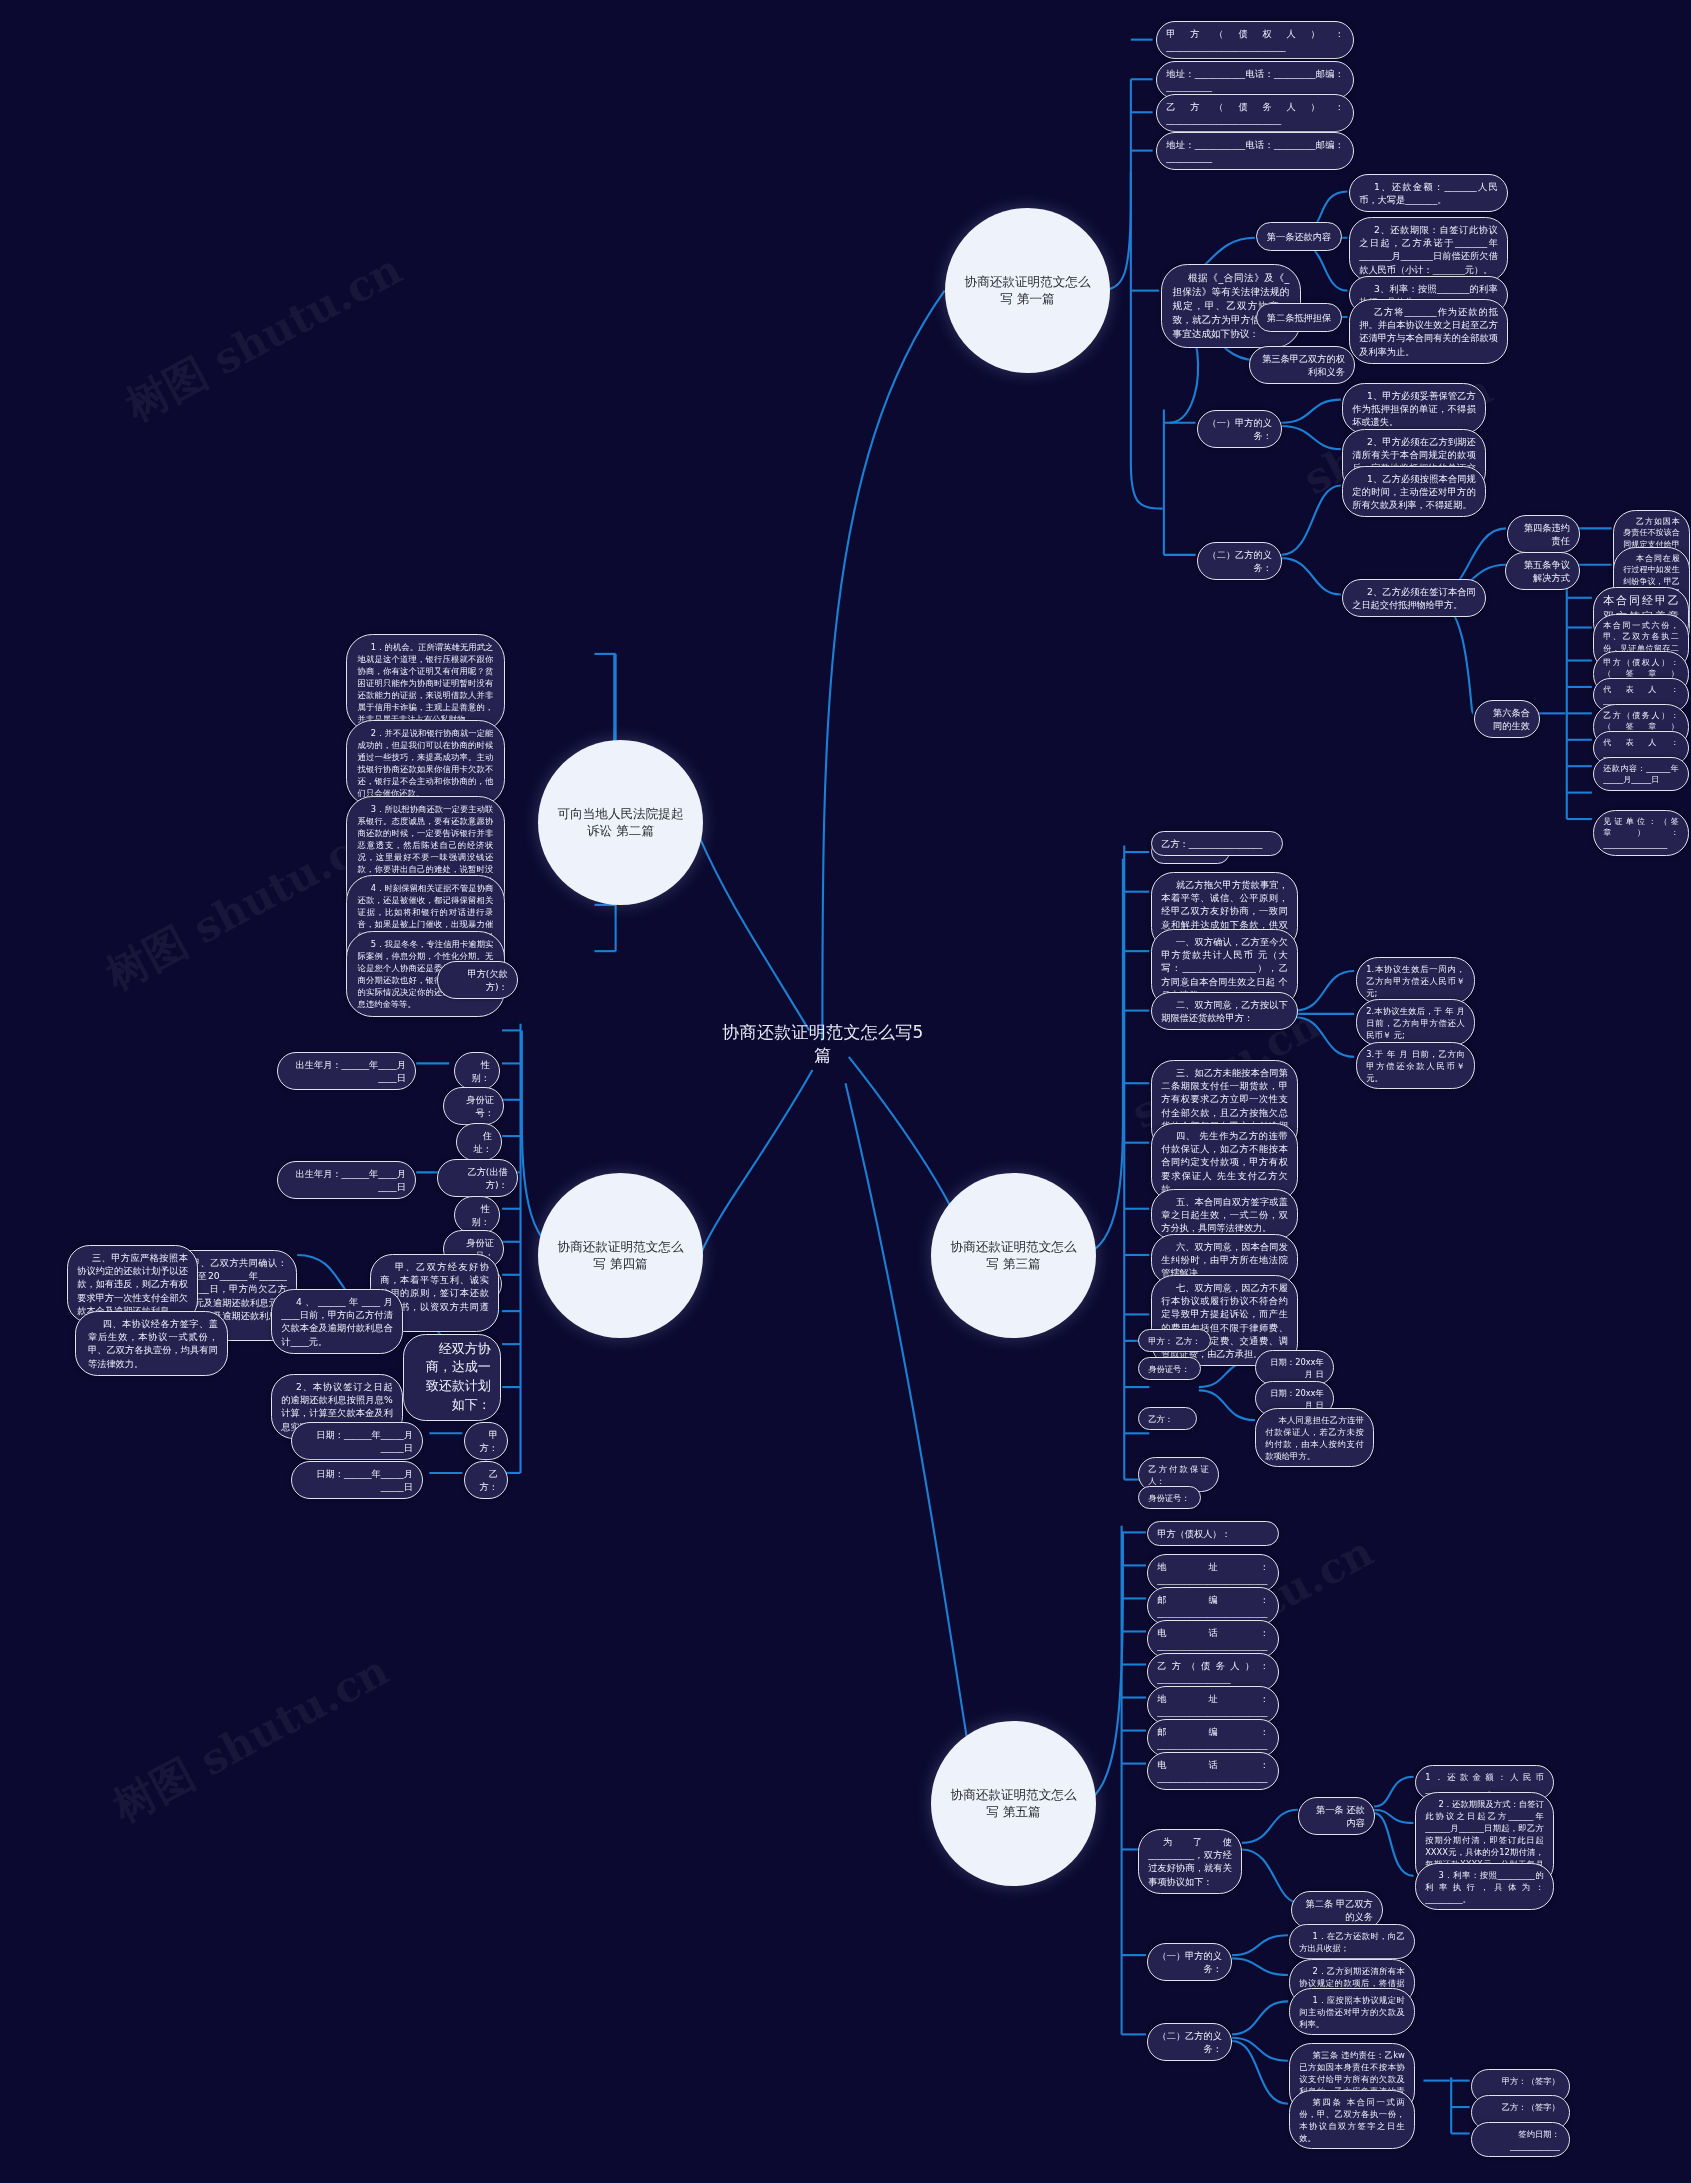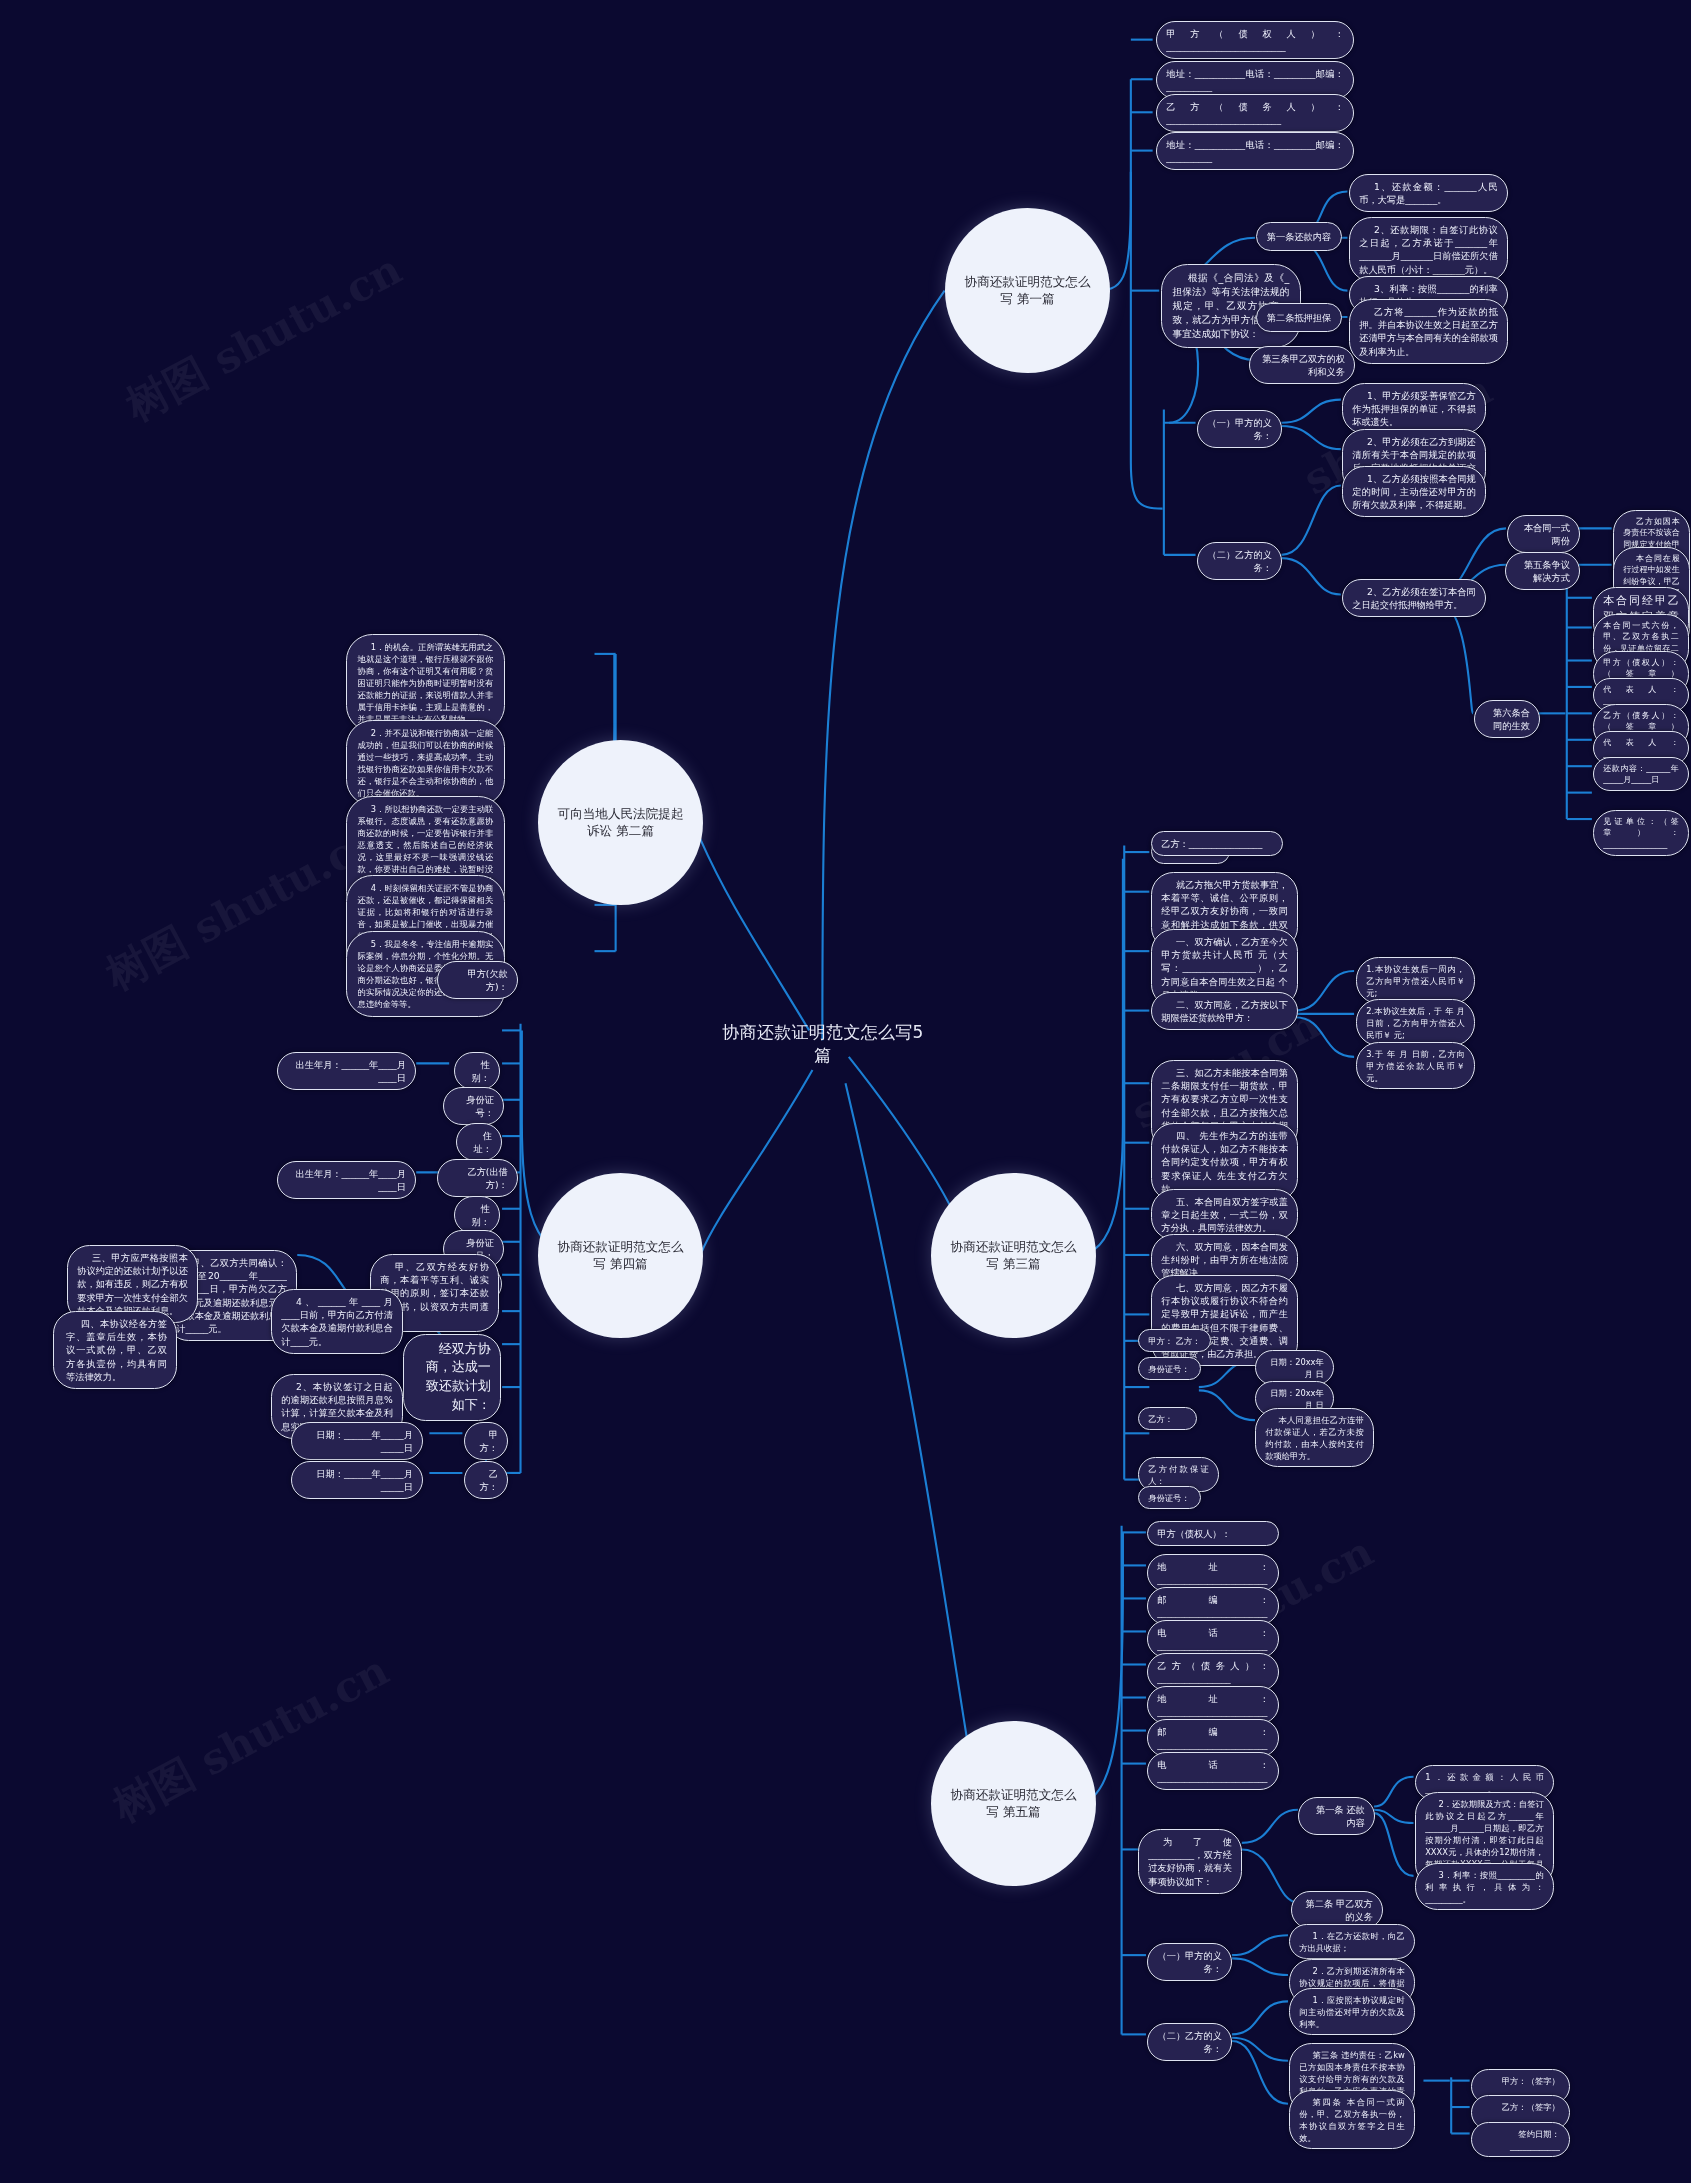--- a/index.html
+++ b/index.html
@@ -235,21 +235,21 @@
   <div class="node sm" style="left:1349px;top:299px;width:159px;min-height:41px;">乙方将_______作为还款的抵押。并自本协议生效之日起至乙方还清甲方与本合同有关的全部款项及利率为止。</div>
 
   <div class="node sm ctr" style="left:1197px;top:410px;width:85px;min-height:26.4px;">（一）甲方的义务：</div>
   <div class="node sm ctr" style="left:1197px;top:542px;width:85px;min-height:26.4px;">（二）乙方的义务：</div>
 
   <div class="node sm" style="left:1342px;top:383px;width:144px;min-height:34px;">1、甲方必须妥善保管乙方作为抵押担保的单证，不得损坏或遗失。</div>
   <div class="node sm" style="left:1342px;top:429px;width:144px;min-height:41px;">2、甲方必须在乙方到期还清所有关于本合同规定的款项后，完整地将抵押物的单证交还给乙方。</div>
   <div class="node sm" style="left:1342px;top:466px;width:144px;min-height:37px;">1、乙方必须按照本合同规定的时间，主动偿还对甲方的所有欠款及利率，不得延期。</div>
   <div class="node sm" style="left:1342px;top:579px;width:144px;min-height:32px;">2、乙方必须在签订本合同之日起交付抵押物给甲方。</div>
 
-  <div class="node sm ctr" style="left:1507px;top:515px;width:73px;min-height:26.4px;">本合同一式两份</div>
+  <div class="node sm ctr" style="left:1507px;top:515px;width:73px;min-height:26.4px;">第四条违约责任</div>
   <div class="node sm ctr" style="left:1505px;top:552px;width:75px;min-height:26.4px;">第五条争议解决方式</div>
   <div class="node sm ctr" style="left:1474px;top:700px;width:66px;min-height:26.4px;">第六条合同的生效</div>
 
   <div class="node sm" style="left:1613px;top:510px;width:77px;min-height:37px;font-size:8px;">乙方如因本身责任不按该合同规定支付给甲方所有的欠款及利息的，乙方应负责违约责任。</div>
   <div class="node sm" style="left:1613px;top:547px;width:77px;min-height:37px;font-size:8px;">本合同在履行过程中如发生纠纷争议，甲乙双方可以协商解决。如若协商不成的，可向当地人民法院提起诉讼。</div>
 
   <div class="node sm lead" style="left:1593px;top:587px;width:96px;min-height:22.5px;font-size:11px;">本合同经甲乙双方签字盖章后生效。</div>
   <div class="node sm lead" style="left:1593px;top:614px;width:96px;min-height:26.4px;font-size:8px;">本合同一式六份，甲、乙双方各执二份，见证单位留存二份。</div>
   <div class="node sm lead" style="left:1593px;top:651px;width:96px;min-height:18.5px;font-size:8px;">甲方（债权人）：（签章）________________</div>
   <div class="node sm lead" style="left:1593px;top:678px;width:96px;min-height:18.5px;font-size:8px;">代表人：________________</div>
@@ -301,21 +301,21 @@
   <div class="node sm ctr" style="left:443px;top:1230px;width:61px;min-height:22.5px;">身份证号：</div>
   <div class="node sm ctr" style="left:456px;top:1265px;width:46px;min-height:22.5px;">住址：</div>
 
   <div class="node sm" style="left:370px;top:1254px;width:129px;min-height:34px;">甲、乙双方经友好协商，本着平等互利、诚实信用的原则，签订本还款协议书，以资双方共同遵守：</div>
   <div class="node sm" style="left:166px;top:1250px;width:131px;min-height:41px;">甲、乙双方共同确认：截止至20______年______月_____日，甲方尚欠乙方借款元及逾期还款利息元，欠款本金及逾期还款利息合计_____元。</div>
   <div class="node sm ctr" style="left:403px;top:1334px;width:98px;min-height:21px;font-size:13px;">经双方协商，达成一致还款计划如下：</div>
   <div class="node sm" style="left:271px;top:1289px;width:132px;min-height:32px;">4、______年____月____日前，甲方向乙方付清欠款本金及逾期付款利息合计____元。</div>
   <div class="node sm" style="left:271px;top:1374px;width:132px;min-height:32px;">2、本协议签订之日起的逾期还款利息按照月息%计算，计算至欠款本金及利息实际偿还完毕为止。</div>
 
   <div class="node sm" style="left:67px;top:1245px;width:131px;min-height:34px;">三、甲方应严格按照本协议约定的还款计划予以还款，如有违反，则乙方有权要求甲方一次性支付全部欠款本金及逾期还款利息。</div>
-  <div class="node sm" style="left:53px;top:1311px;width:124px;min-height:34px;padding-left:12px;">四、本协议经各方签字、盖章后生效，本协议一式贰份，甲、乙双方各执壹份，均具有同等法律效力。</div>
+  <div class="node sm" style="left:75px;top:1311px;width:153px;min-height:34px;padding-left:12px;">四、本协议经各方签字、盖章后生效，本协议一式贰份，甲、乙双方各执壹份，均具有同等法律效力。</div>
 
   <div class="node sm ctr" style="left:464px;top:1422px;width:44px;min-height:21px;">甲方：</div>
   <div class="node sm ctr" style="left:464px;top:1461px;width:44px;min-height:21px;">乙方：</div>
   <div class="node sm ctr" style="left:291px;top:1422px;width:132px;min-height:21px;">日期：______年_____月_____日</div>
   <div class="node sm ctr" style="left:291px;top:1461px;width:132px;min-height:21px;">日期：______年_____月_____日</div>
 
   <div class="node sm tag" style="left:1147px;top:1521px;width:132px;min-height:22.5px;">甲方（债权人）：</div>
   <div class="node sm tag" style="left:1147px;top:1554px;width:132px;min-height:22.5px;">地址：________________________</div>
   <div class="node sm tag" style="left:1147px;top:1587px;width:132px;min-height:22.5px;">邮编：________________________</div>
   <div class="node sm tag" style="left:1147px;top:1620px;width:132px;min-height:22.5px;">电话：________________________</div>

